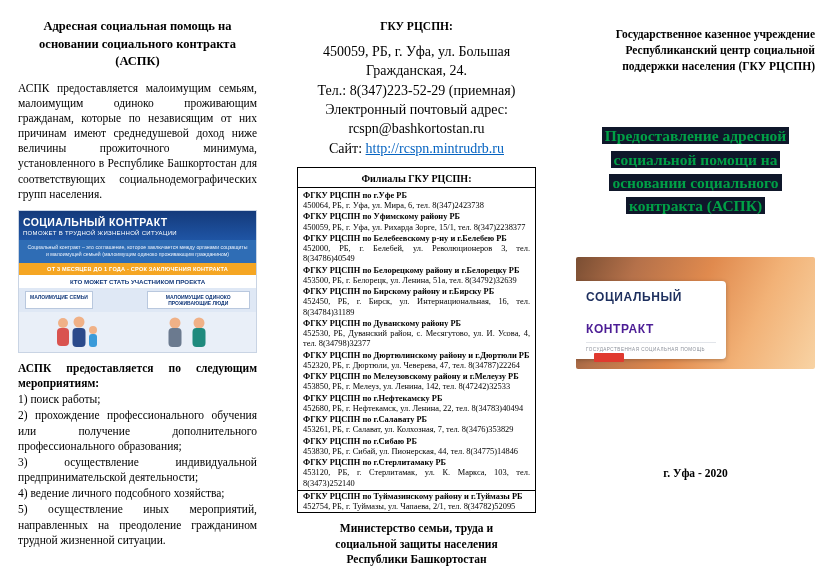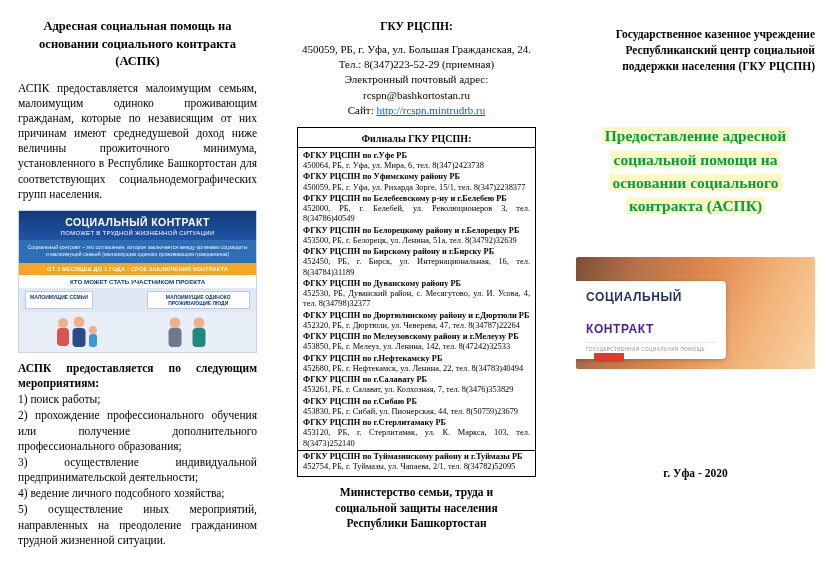--- a/index.html
+++ b/index.html
@@ -9,47 +9,47 @@
   .col{flex:1 1 0;min-width:0;overflow:hidden}
 
   
   .left-title{font-weight:bold;font-size:12.5px;text-align:center;line-height:1.4;margin:2px auto 10px;max-width:228px}
   .body{font-size:11.5px;line-height:1.32}
   .just{text-align:justify}
   .bold{font-weight:bold}
   .measure-item{margin-top:1px}
 
   .banner{margin:8px 0;border:1px solid #c9d4e4;font-family:"Liberation Sans",sans-serif}
-  .banner-head{background:linear-gradient(180deg,#143a7b,#1f55a5);color:#fff;text-align:center;padding:5px 4px 4px}
+  .banner-head{background:linear-gradient(180deg,#143a7b,#1f55a5);color:#fff;padding:5px 4px 4px}
   .banner-title{font-size:10.5px;font-weight:bold;letter-spacing:.4px}
   .banner-sub{font-size:6px;margin-top:2px;letter-spacing:.3px}
   .banner-desc{background:#2f6db5;color:#eaf1fb;font-size:5.2px;line-height:1.45;padding:4px 8px;text-align:center}
   .banner-orange{background:#f5a623;color:#fff;font-weight:bold;font-size:5.6px;text-align:center;padding:3px 4px;letter-spacing:.2px}
   .banner-white{background:#fff;color:#143a7b;font-weight:bold;font-size:6.2px;text-align:center;padding:3px 4px}
   .banner-labels{display:flex;justify-content:space-between;background:#dfe8f5;padding:3px 6px;gap:6px}
   .banner-label{font-size:5px;font-weight:bold;color:#143a7b;background:#fff;border:1px solid #b9c8de;padding:2px 4px;text-align:center;max-width:46%}
   .banner-illustration{background:#e9eff8;height:40px;display:flex;align-items:flex-end;justify-content:center}
 
   
   .col-mid{display:flex;flex-direction:column}
   .mid-head{font-size:11.5px;font-weight:bold;text-align:center;margin:4px 0 10px}
-  .addr{text-align:center;font-size:11px;line-height:1.38}
+  .addr{text-align:center;font-size:14px;line-height:1.38}
   .link{color:#0563c1;text-decoration:underline}
   .branches-box{border:1px solid #000;margin-top:9px;padding:5px 5px 4px;flex:0 1 auto;min-height:0;overflow:hidden}
   .branches-title{font-weight:bold;text-align:center;font-size:10px;margin:0 -5px 3px;padding:0 5px 3px;border-bottom:1px solid #000}
   .branch{font-size:8.4px;line-height:1.22;text-align:justify;margin-bottom:1px}
   .branch .b-name{display:block;font-weight:bold}
   .branch .b-addr{display:block}
   .branch:last-child{border-top:1px solid #000;padding:1px 5px 0;margin:0 -5px}
-  .ministry{font-weight:bold;text-align:center;font-size:11.5px;line-height:1.35;margin:8px auto 16px;max-width:215px}
+  .ministry{font-weight:bold;text-align:center;font-size:11.5px;line-height:1.35;margin:8px auto 0;max-width:215px}
 
   
   .org-title{font-weight:bold;font-size:11.5px;text-align:right;line-height:1.4;margin-top:10px}
   .main-title-wrap{text-align:center;margin-top:50px;padding:0 6px}
-  .hl{font-weight:bold;font-size:15.5px;line-height:1.5;color:#00a046;background:#fef9c3;box-decoration-break:clone;-webkit-box-decoration-break:clone;padding:0 3px}
+  .hl{font-weight:bold;font-size:15.5px;line-height:1.5;color:#00a046;background:#0f172a;box-decoration-break:clone;-webkit-box-decoration-break:clone;padding:0 3px}
   .photo{position:relative;margin-top:40px;height:112px;border-radius:2px;overflow:hidden;font-family:"Liberation Sans",sans-serif;
          background:linear-gradient(115deg,#7a4e33 0%,#b5714a 22%,#e08a4e 48%,#f2b277 72%,#f8d3a4 100%)}
   .photo-card{position:absolute;left:0;top:24px;width:150px;background:#fff;padding:9px 10px 7px;border-radius:0 4px 4px 0;box-shadow:0 1px 4px rgba(0,0,0,.25)}
   .pc-line1{font-size:12px;font-weight:bold;color:#1d2f5e;letter-spacing:.6px}
   .pc-line2{font-size:12px;font-weight:bold;color:#4c1d95;letter-spacing:.6px;margin-top:18px}
   .pc-cap{font-size:4.6px;color:#8a8f99;letter-spacing:.5px;margin-top:6px;border-top:1px solid #e2e5ea;padding-top:4px}
   .photo-red{position:absolute;left:18px;top:96px;width:30px;height:9px;background:#e03a2f;border-radius:1px}
   .city-year{font-weight:bold;font-size:11.5px;text-align:center;margin-top:98px}
 </style>
 </head>
@@ -170,21 +170,21 @@
             <span class="b-addr">452680, РБ, г. Нефтекамск, ул. Ленина, 22, тел. 8(34783)40494</span>
           </div>
 
           <div class="branch">
             <span class="b-name">ФГКУ РЦСПН по г.Салавату РБ</span>
             <span class="b-addr">453261, РБ, г. Салават, ул. Колхозная, 7, тел. 8(3476)353829</span>
           </div>
 
           <div class="branch">
             <span class="b-name">ФГКУ РЦСПН по г.Сибаю РБ</span>
-            <span class="b-addr">453830, РБ, г. Сибай, ул. Пионерская, 44, тел. 8(50759)23679</span>
+            <span class="b-addr">453830, РБ, г. Сибай, ул. Пионерская, 44, тел. 8(34775)14846</span>
           </div>
 
           <div class="branch">
             <span class="b-name">ФГКУ РЦСПН по г.Стерлитамаку РБ</span>
             <span class="b-addr">453120, РБ, г. Стерлитамак, ул. К. Маркса, 103, тел. 8(3473)252140</span>
           </div>
 
           <div class="branch">
             <span class="b-name">ФГКУ РЦСПН по Туймазинскому району и г.Туймазы РБ</span>
             <span class="b-addr">452754, РБ, г. Туймазы, ул. Чапаева, 2/1, тел. 8(34782)52095</span>

